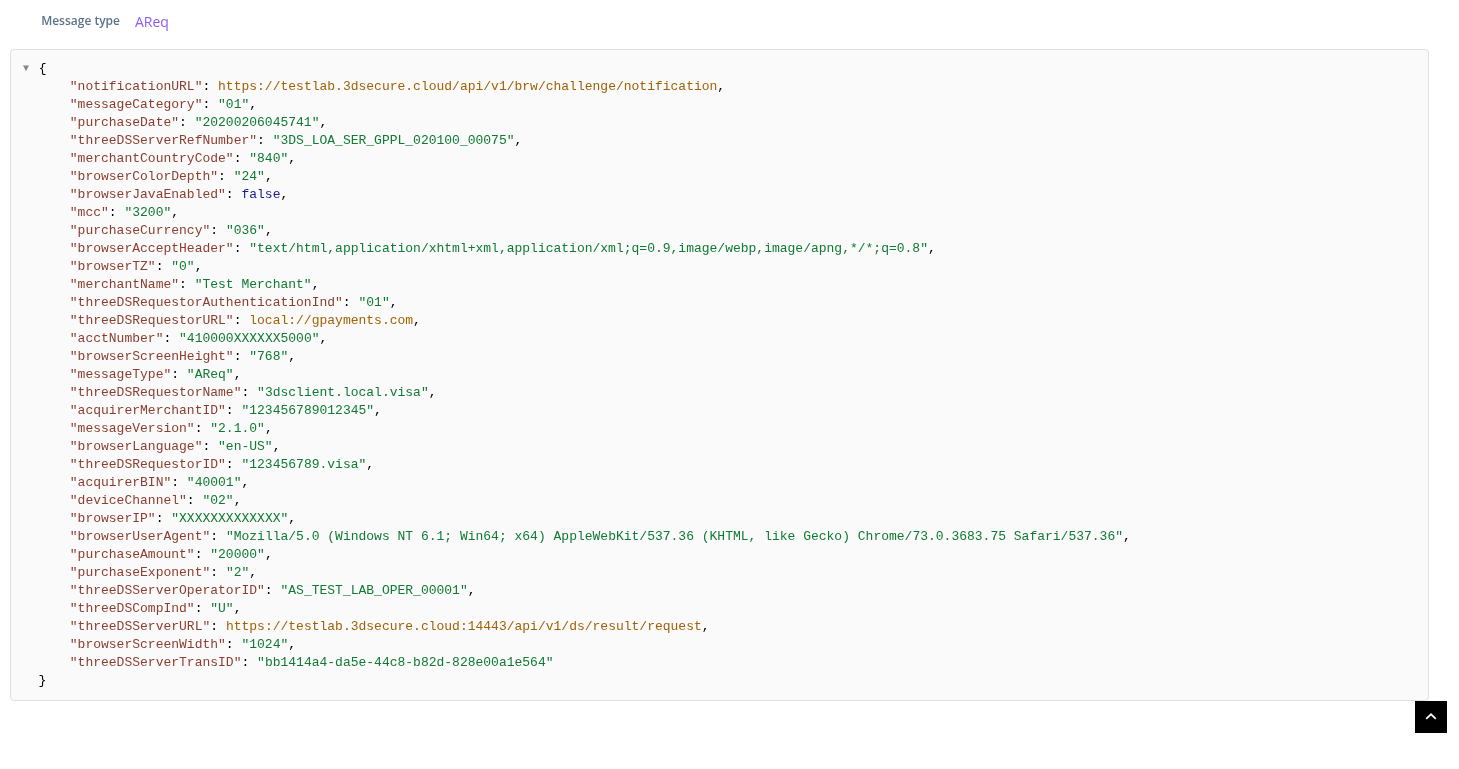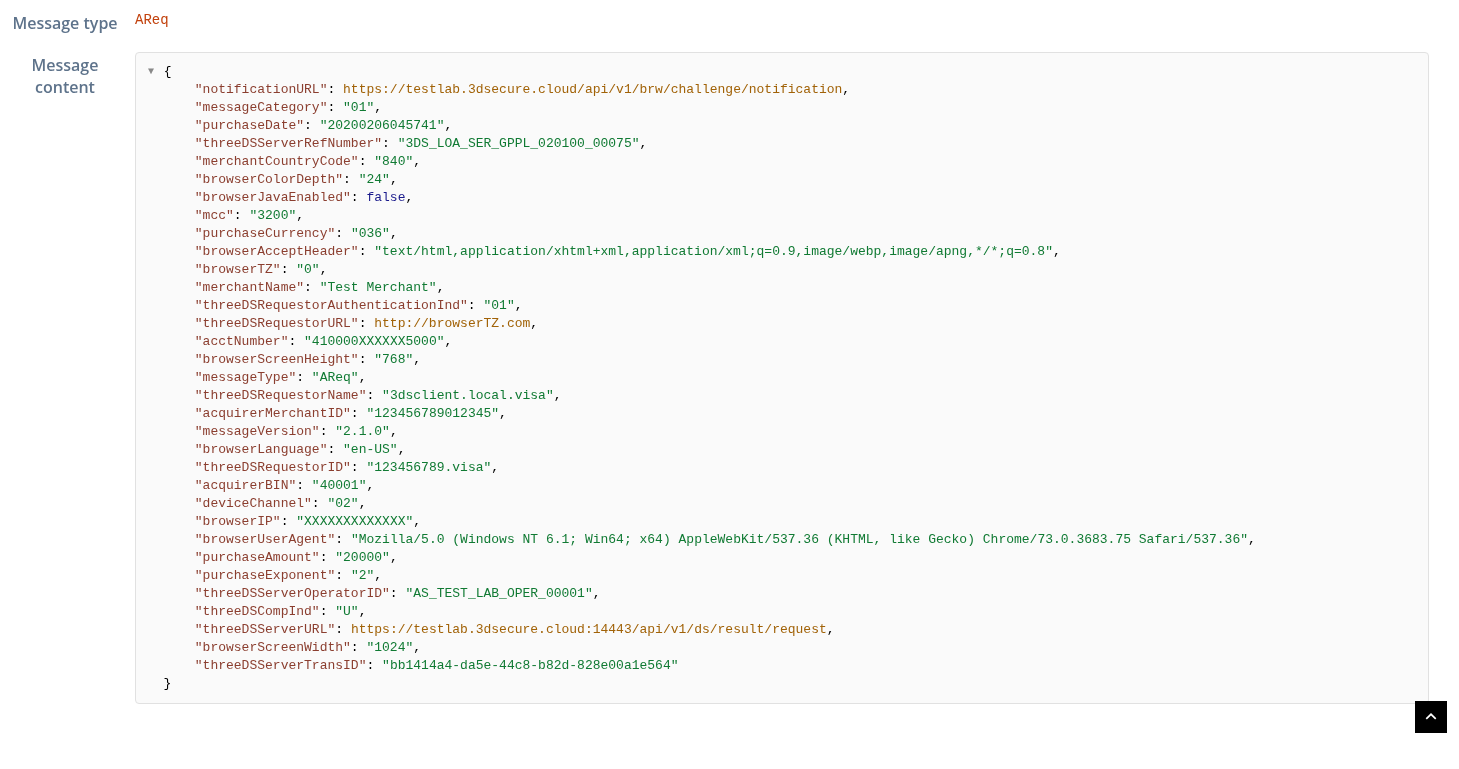--- a/index.html
+++ b/index.html
@@ -13,33 +13,32 @@
     .container {
       padding: 10px 20px 20px 10px;
     }
     .field-row {
       display: flex;
       align-items: flex-start;
       margin-bottom: 18px;
     }
     .field-label {
       width: 125px;
-      text-align: center;
+      text-align: right;
       color: #5e738b;
       font-weight: 600;
-      font-size: 16px;
+      font-size: 12px;
       padding-right: 15px;
       padding-top: 2px;
       flex-shrink: 0;
     }
     .field-value {
-      color: #c2410c;
+      color: #8b5cf6;
       font-size: 14px;
       padding-top: 2px;
-      font-family: Liberation Mono, monospace;
     }
     .json-panel {
       flex: 1;
       border: 1px solid #e1e1e1;
       border-radius: 4px;
       background: #fafafa;
       padding: 10px 12px;
       margin-right: 10px;
       font-family: "Consolas", "Menlo", "Courier New", monospace;
       font-size: 13px;
@@ -95,36 +94,35 @@
 
 <div class="container">
 
   <div class="field-row">
     <div class="field-label">Message type</div>
     <div class="field-value">AReq</div>
   </div>
 
 
   <div class="field-row">
-    <div class="field-label">Message content</div>
     <div class="json-panel" id="json-panel"><span class="toggle-arrow">▼</span> <span class="punct">{</span>
       <span class="json-key">"notificationURL"</span><span class="punct">:</span> <span class="json-url">https://testlab.3dsecure.cloud/api/v1/brw/challenge/notification</span><span class="punct">,</span>
       <span class="json-key">"messageCategory"</span><span class="punct">:</span> <span class="json-string">"01"</span><span class="punct">,</span>
       <span class="json-key">"purchaseDate"</span><span class="punct">:</span> <span class="json-string">"20200206045741"</span><span class="punct">,</span>
       <span class="json-key">"threeDSServerRefNumber"</span><span class="punct">:</span> <span class="json-string">"3DS_LOA_SER_GPPL_020100_00075"</span><span class="punct">,</span>
       <span class="json-key">"merchantCountryCode"</span><span class="punct">:</span> <span class="json-string">"840"</span><span class="punct">,</span>
       <span class="json-key">"browserColorDepth"</span><span class="punct">:</span> <span class="json-string">"24"</span><span class="punct">,</span>
       <span class="json-key">"browserJavaEnabled"</span><span class="punct">:</span> <span class="json-bool">false</span><span class="punct">,</span>
       <span class="json-key">"mcc"</span><span class="punct">:</span> <span class="json-string">"3200"</span><span class="punct">,</span>
       <span class="json-key">"purchaseCurrency"</span><span class="punct">:</span> <span class="json-string">"036"</span><span class="punct">,</span>
       <span class="json-key">"browserAcceptHeader"</span><span class="punct">:</span> <span class="json-string">"text/html,application/xhtml+xml,application/xml;q=0.9,image/webp,image/apng,*/*;q=0.8"</span><span class="punct">,</span>
       <span class="json-key">"browserTZ"</span><span class="punct">:</span> <span class="json-string">"0"</span><span class="punct">,</span>
       <span class="json-key">"merchantName"</span><span class="punct">:</span> <span class="json-string">"Test Merchant"</span><span class="punct">,</span>
       <span class="json-key">"threeDSRequestorAuthenticationInd"</span><span class="punct">:</span> <span class="json-string">"01"</span><span class="punct">,</span>
-      <span class="json-key">"threeDSRequestorURL"</span><span class="punct">:</span> <span class="json-url">http://browserTZ.com</span><span class="punct">,</span>
+      <span class="json-key">"threeDSRequestorURL"</span><span class="punct">:</span> <span class="json-url">local://gpayments.com</span><span class="punct">,</span>
       <span class="json-key">"acctNumber"</span><span class="punct">:</span> <span class="json-string">"410000XXXXXX5000"</span><span class="punct">,</span>
       <span class="json-key">"browserScreenHeight"</span><span class="punct">:</span> <span class="json-string">"768"</span><span class="punct">,</span>
       <span class="json-key">"messageType"</span><span class="punct">:</span> <span class="json-string">"AReq"</span><span class="punct">,</span>
       <span class="json-key">"threeDSRequestorName"</span><span class="punct">:</span> <span class="json-string">"3dsclient.local.visa"</span><span class="punct">,</span>
       <span class="json-key">"acquirerMerchantID"</span><span class="punct">:</span> <span class="json-string">"123456789012345"</span><span class="punct">,</span>
       <span class="json-key">"messageVersion"</span><span class="punct">:</span> <span class="json-string">"2.1.0"</span><span class="punct">,</span>
       <span class="json-key">"browserLanguage"</span><span class="punct">:</span> <span class="json-string">"en-US"</span><span class="punct">,</span>
       <span class="json-key">"threeDSRequestorID"</span><span class="punct">:</span> <span class="json-string">"123456789.visa"</span><span class="punct">,</span>
       <span class="json-key">"acquirerBIN"</span><span class="punct">:</span> <span class="json-string">"40001"</span><span class="punct">,</span>
       <span class="json-key">"deviceChannel"</span><span class="punct">:</span> <span class="json-string">"02"</span><span class="punct">,</span>

